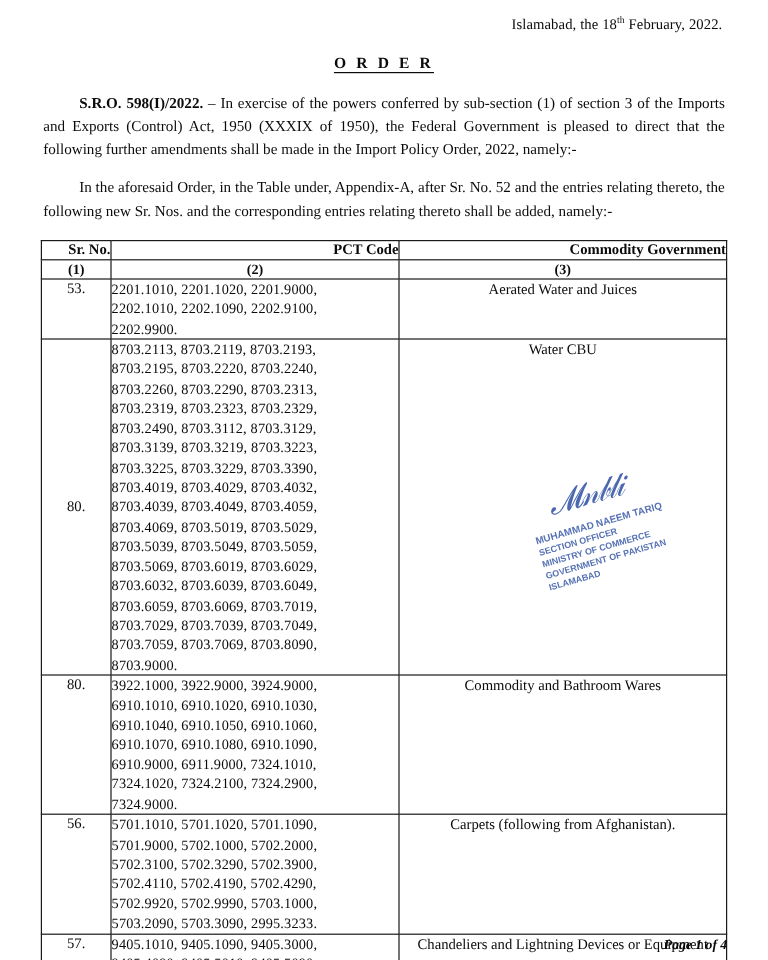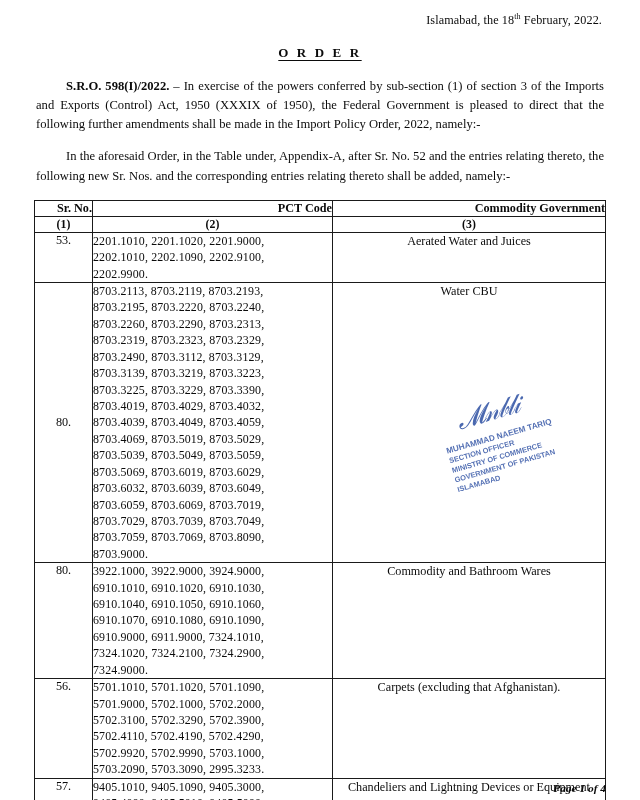--- a/index.html
+++ b/index.html
@@ -227,21 +227,21 @@
         <td class="desc">Commodity  and  Bathroom  Wares</td>
       </tr>
       <tr>
         <td class="sr">56.</td>
         <td class="pct">5701.1010,  5701.1020,  5701.1090,
 5701.9000,  5702.1000,  5702.2000,
 5702.3100,  5702.3290,  5702.3900,
 5702.4110,  5702.4190,  5702.4290,
 5702.9920,  5702.9990,  5703.1000,
 5703.2090,  5703.3090,  2995.3233.</td>
-        <td class="desc">Carpets (excluding that Afghanistan).</td>
+        <td class="desc">Carpets (following from Afghanistan).</td>
       </tr>
       <tr>
         <td class="sr">57.</td>
         <td class="pct">9405.1010,  9405.1090,  9405.3000,
 9405.4090,  9405.5010,  9405.5090,
 9405.6000.</td>
         <td class="desc">Chandeliers  and  Lightning  Devices  or Equipment</td>
       </tr>
 
     </tbody>

